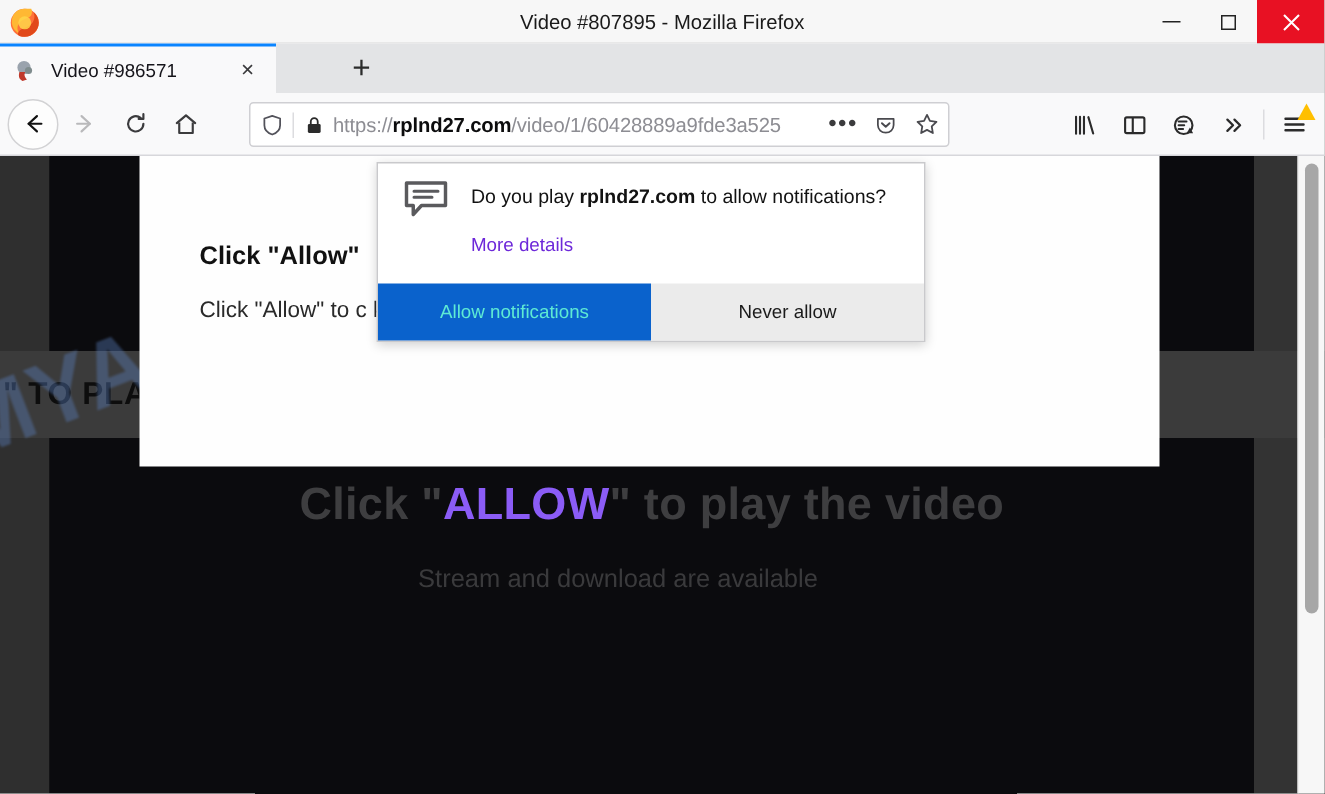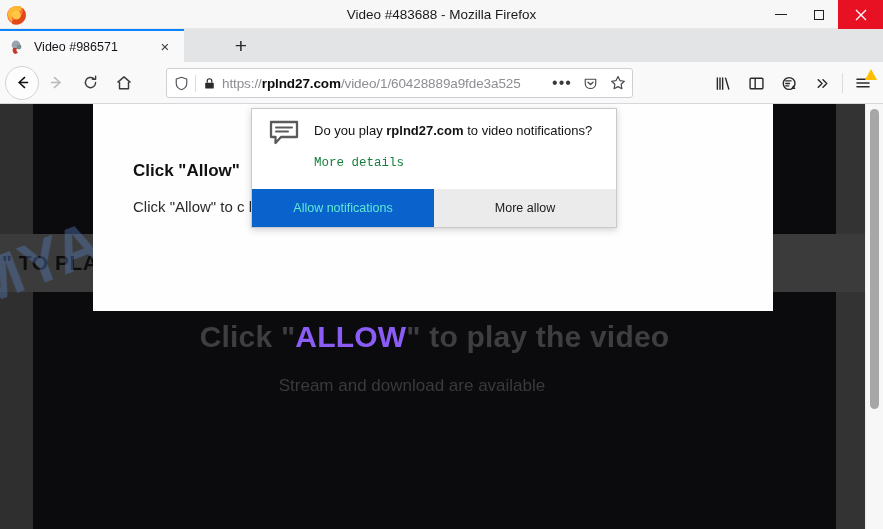--- a/index.html
+++ b/index.html
@@ -228,21 +228,21 @@
     position: absolute; left: 17px; top: 11px;
     width: 30px; height: 26px; color: #4a4a4d;
   }
   .dh-question {
     position: absolute; left: 62px; top: 14px;
     font-size: 13px; color: #121212; white-space: nowrap;
   }
   .dh-question b { font-weight: 700; }
   .dh-more {
     position: absolute; left: 62px; top: 47px;
-    font-size: 12.5px; color: #15803d; font-family: Liberation Mono, monospace;
+    font-size: 12.5px; color: #6d28d9;
   }
   .dh-buttons { position: absolute; left: 0; bottom: 0;
                 width: 100%; height: 38px; display: flex; }
   .dh-btn {
     flex: 1 1 50%; height: 38px;
     display: flex; align-items: center; justify-content: center;
     font-size: 12.5px;
   }
   .dh-btn.primary { background: #0a62cc; color: #5eead4; }
   .dh-btn.secondary { background: #ebebeb; color: #1a1a1a; }
@@ -254,21 +254,21 @@
 
   <div class="titlebar">
     <div class="ff-logo">
       <svg width="23" height="23" viewBox="0 0 32 32">
         <circle cx="16" cy="17" r="13" fill="#ff7139"></circle>
         <path d="M16 4 C9 4 4 9 4 16 c0 5 3 9 7 11 -3-4-2-9 2-12 3-2 7-2 9-5 1-2 1-4 0-6z" fill="#ffb833"></path>
         <path d="M16 30 c7 0 13-6 13-13 0-4-2-8-5-10 2 4 1 9-3 12-4 3-9 3-11 7-1 2 0 4 6 4z" fill="#e1491a"></path>
         <circle cx="16" cy="17" r="6" fill="#ffd54a" opacity="0.85"></circle>
       </svg>
     </div>
-    <div class="title-text">Video #483688 - Mozilla Firefox</div>
+    <div class="title-text">Video #807895 - Mozilla Firefox</div>
     <div class="wc wc-min">
         <span class="g"></span>
       </div>
     <div class="wc wc-max">
         <span class="g"></span>
       </div>
     <div class="wc wc-close">
       <svg width="12" height="12" viewBox="0 0 12 12">
         <path d="M1 1 L11 11 M11 1 L1 11" stroke="#fff" stroke-width="1.4" fill="none"></path>
       </svg>
@@ -404,22 +404,22 @@
   </div>
 
   <div class="doorhanger">
     <div class="dh-body">
       <div class="dh-icon">
         <svg width="30" height="26" viewBox="0 0 30 26">
           <path d="M2 2 H28 V17 H12 L6.5 23 V17 H2 Z" stroke="#5a5a5d" stroke-width="2.3" fill="none" stroke-linejoin="round"></path>
           <path d="M7 7.5 H23 M7 11.5 H19" stroke="#5a5a5d" stroke-width="2" stroke-linecap="round"></path>
         </svg>
       </div>
-      <div class="dh-question"><span>Do you play </span><b>rplnd27.com</b><span> to video notifications?</span></div>
+      <div class="dh-question"><span>Do you play </span><b>rplnd27.com</b><span> to allow notifications?</span></div>
       <div class="dh-more">More details</div>
     </div>
     <div class="dh-buttons">
       <div class="dh-btn primary">Allow notifications</div>
-      <div class="dh-btn secondary">More allow</div>
+      <div class="dh-btn secondary">Never allow</div>
     </div>
   </div>
 
 </div>
 
 </body></html>

